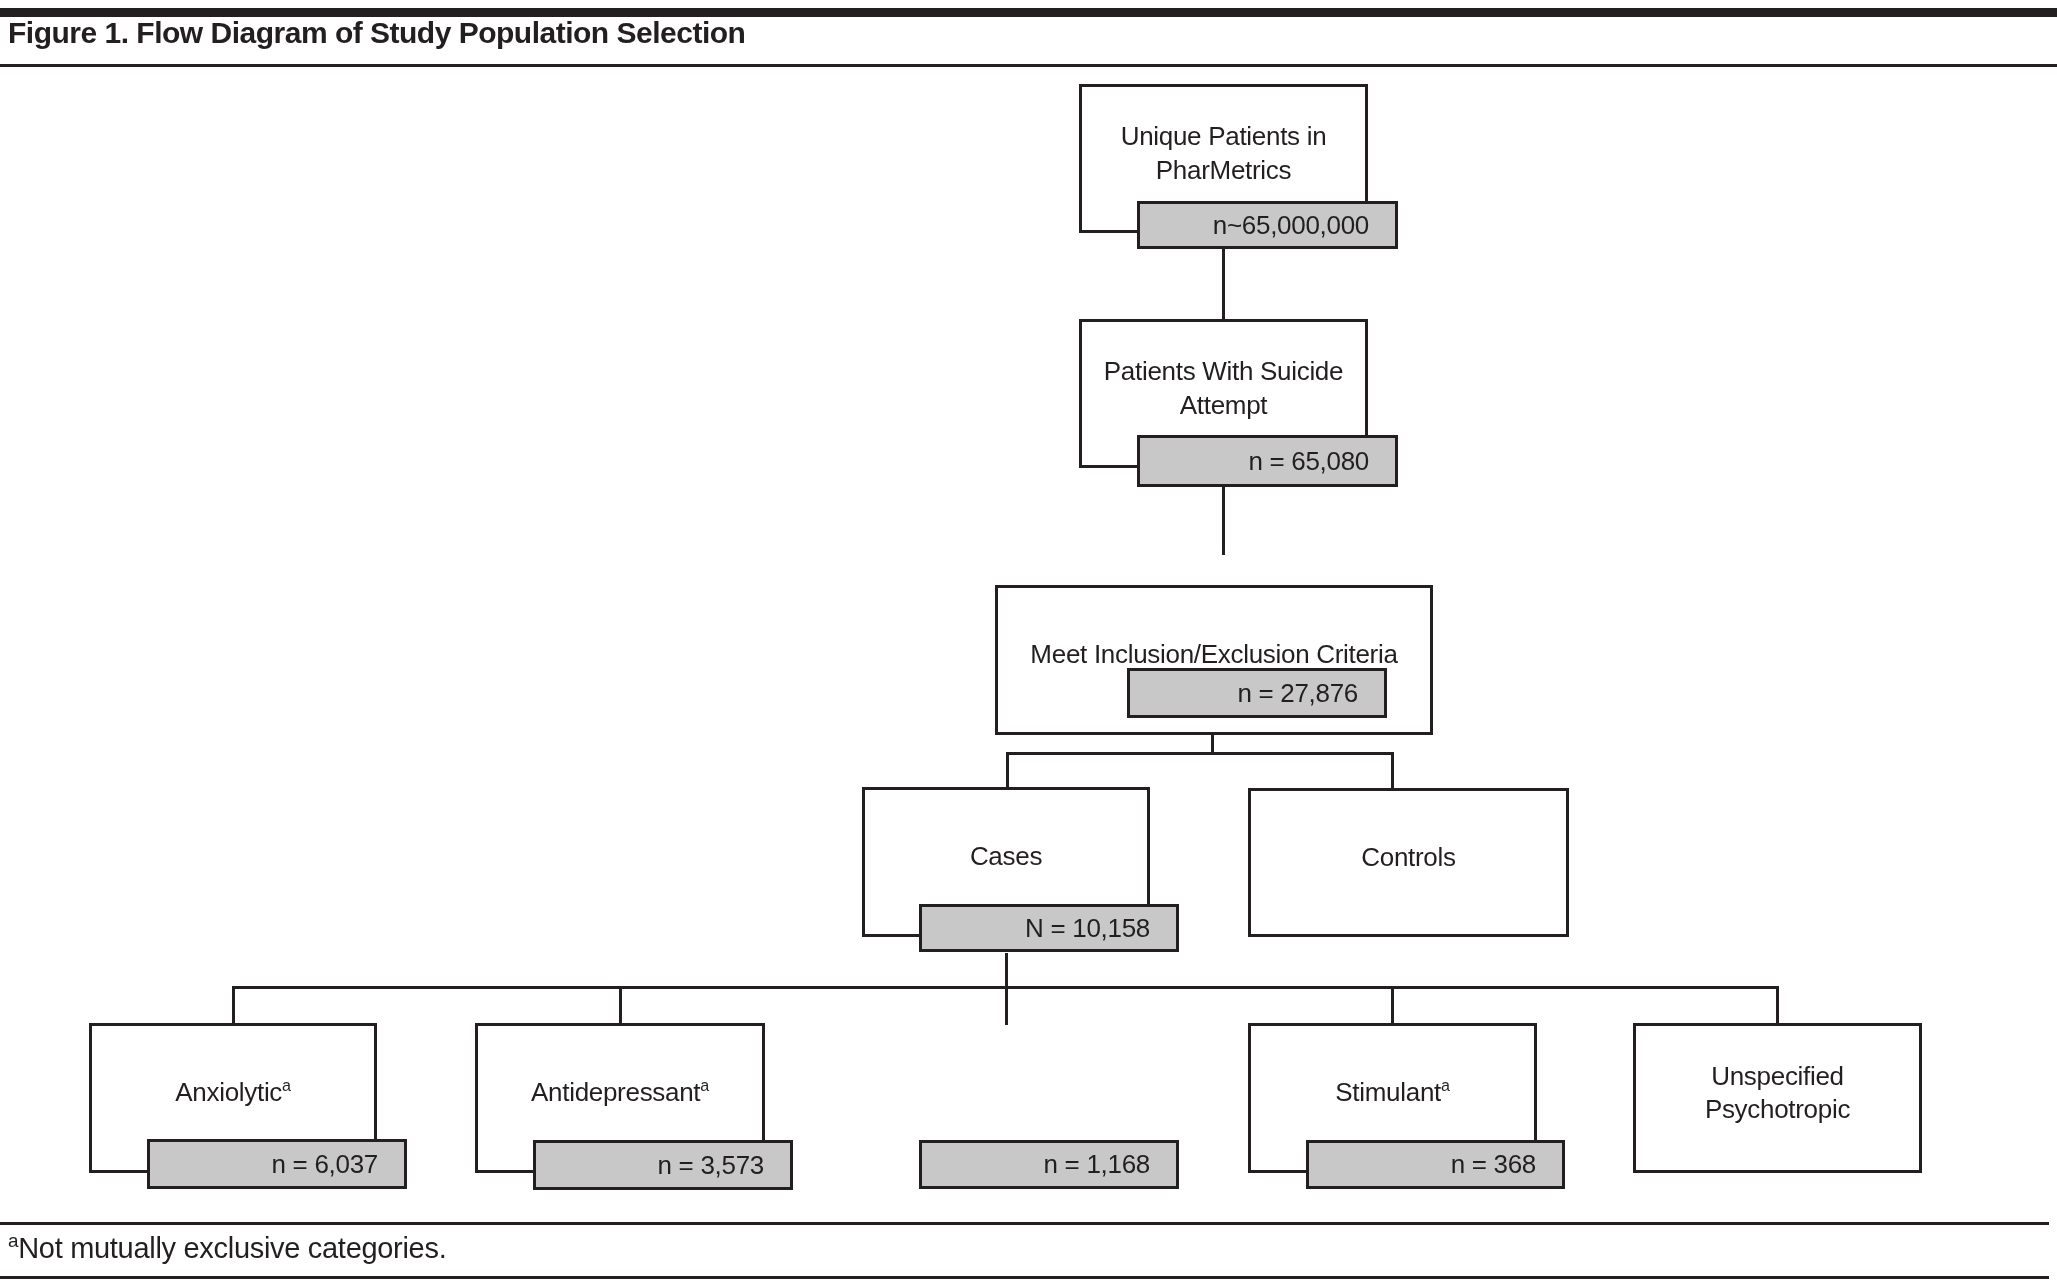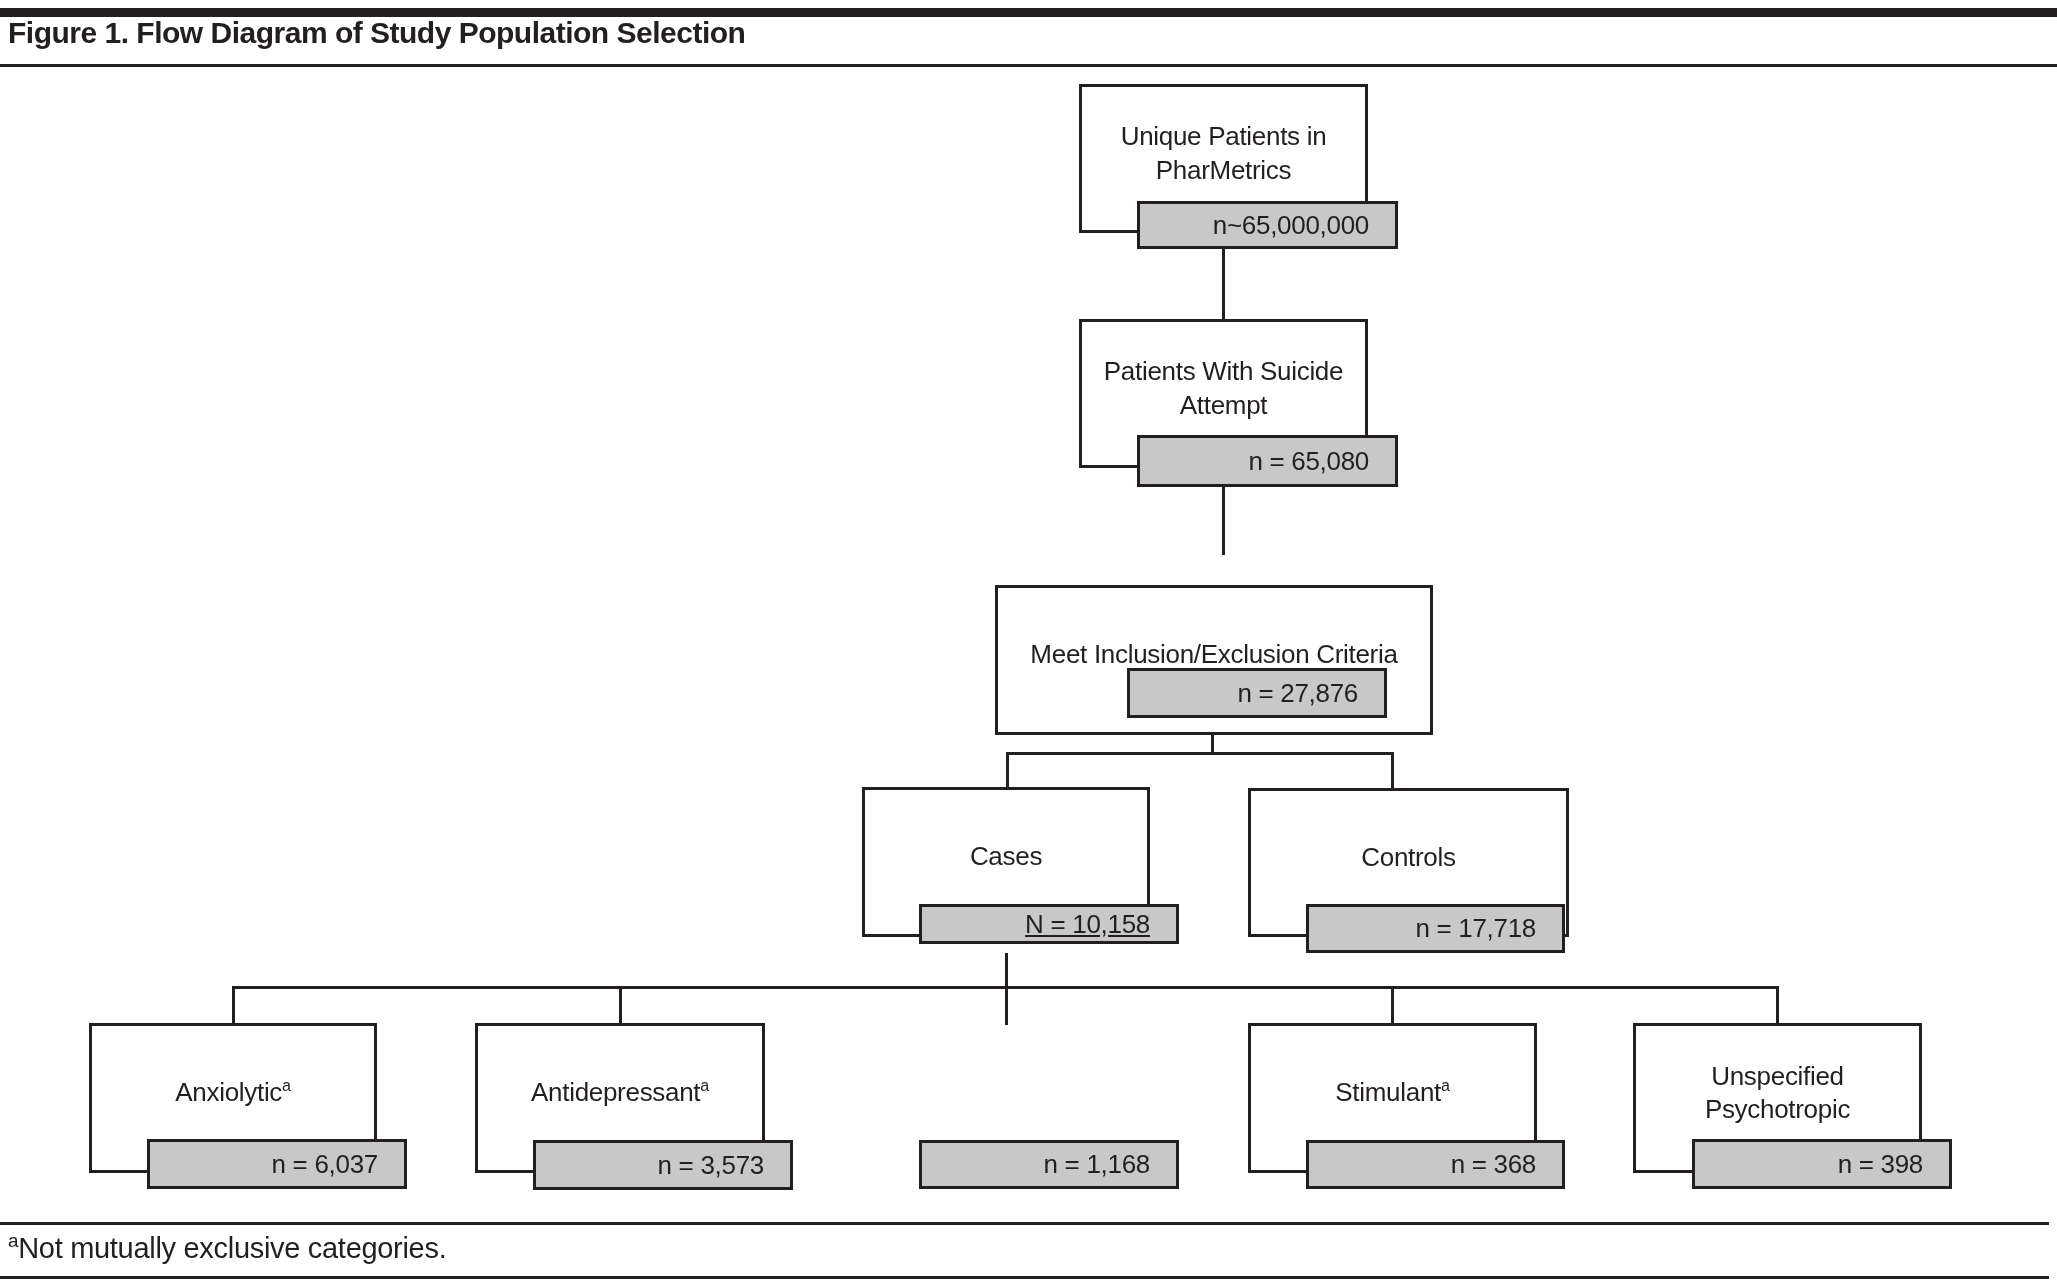--- a/index.html
+++ b/index.html
@@ -83,26 +83,25 @@
   <div class="count" style="left:1137px;top:435px;width:261px;height:52px;">n = 65,080</div>
 
   <div class="node" style="left:995px;top:585px;width:438px;height:150px;">
     <span><span>Meet Inclusion/Exclusion Criteria</span><sup></sup></span>
   </div>
   <div class="count" style="left:1127px;top:668px;width:260px;height:50px;">n = 27,876</div>
 
   <div class="node" style="left:862px;top:787px;width:288px;height:150px;">
     <span><span>Cases</span><sup></sup></span>
   </div>
-  <div class="count" style="left:919px;top:904px;width:260px;height:40px;text-decoration:underline;">N = 10,158</div>
+  <div class="count" style="left:919px;top:904px;width:260px;height:48px;">N = 10,158</div>
 
   <div class="node" style="left:1248px;top:788px;width:321px;height:149px;">
     <span><span>Controls</span><sup></sup></span>
   </div>
-  <div class="count" style="left:1306px;top:904px;width:259px;height:49px;">n = 17,718</div>
 
   <div class="node" style="left:89px;top:1023px;width:288px;height:150px;">
     <span><span>Anxiolytic</span><sup>a</sup></span>
   </div>
   <div class="count" style="left:147px;top:1139px;width:260px;height:50px;">n = 6,037</div>
 
   <div class="node" style="left:475px;top:1023px;width:290px;height:150px;align-items:center;">
     <span><span>Antidepressant</span><sup>a</sup></span>
   </div>
   <div class="count" style="left:533px;top:1140px;width:260px;height:50px;">n = 3,573</div>
@@ -110,21 +109,20 @@
   <div class="count" style="left:919px;top:1140px;width:260px;height:49px;">n = 1,168</div>
 
   <div class="node" style="left:1248px;top:1023px;width:289px;height:150px;">
     <span><span>Stimulant</span><sup>a</sup></span>
   </div>
   <div class="count" style="left:1306px;top:1140px;width:259px;height:49px;">n = 368</div>
 
   <div class="node" style="left:1633px;top:1023px;width:289px;height:150px;">
     <span><span>Unspecified Psychotropic</span><sup></sup></span>
   </div>
-  <div class="count" style="left:1692px;top:1139px;width:260px;height:50px;">n = 398</div>
 
   <div class="rule" style="left:0;top:1222px;width:2049px;height:3px;"></div>
   <div class="footnote">
     <sup>a</sup><span>Not mutually exclusive categories.</span>
   </div>
   <div class="rule" style="left:0;top:1276px;width:2049px;height:3px;"></div>
 
 </div>
 
 </body></html>

